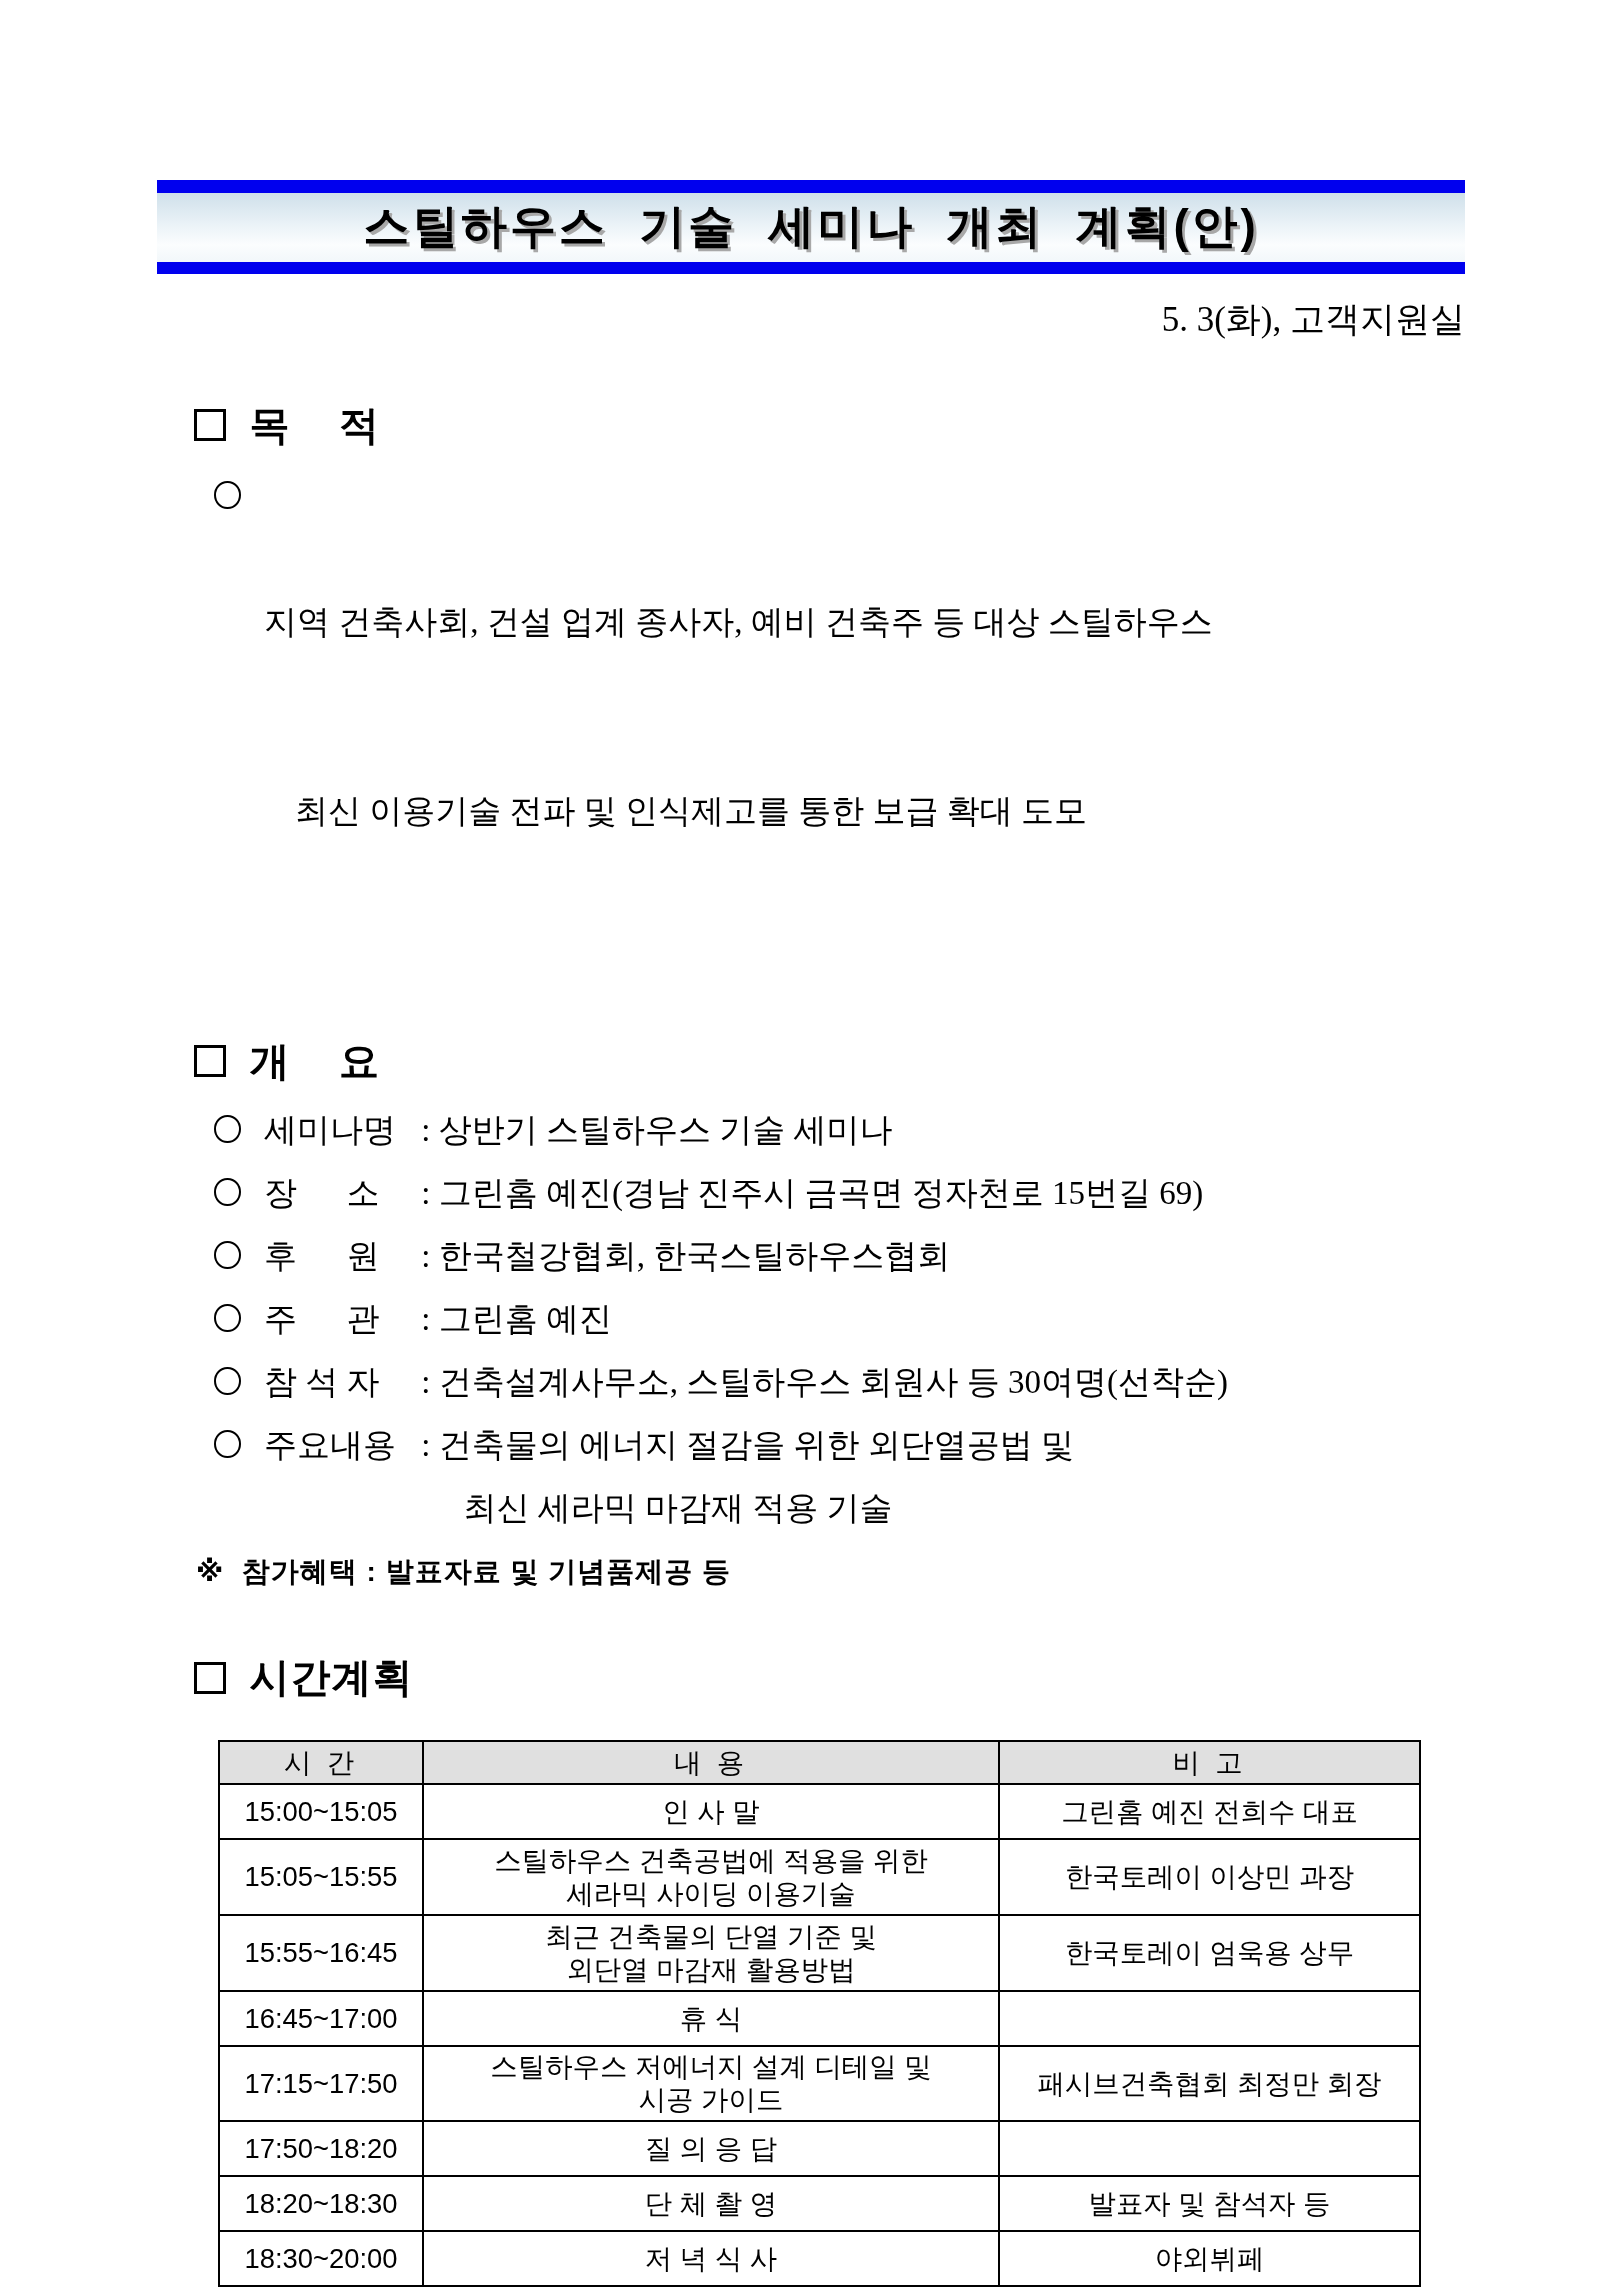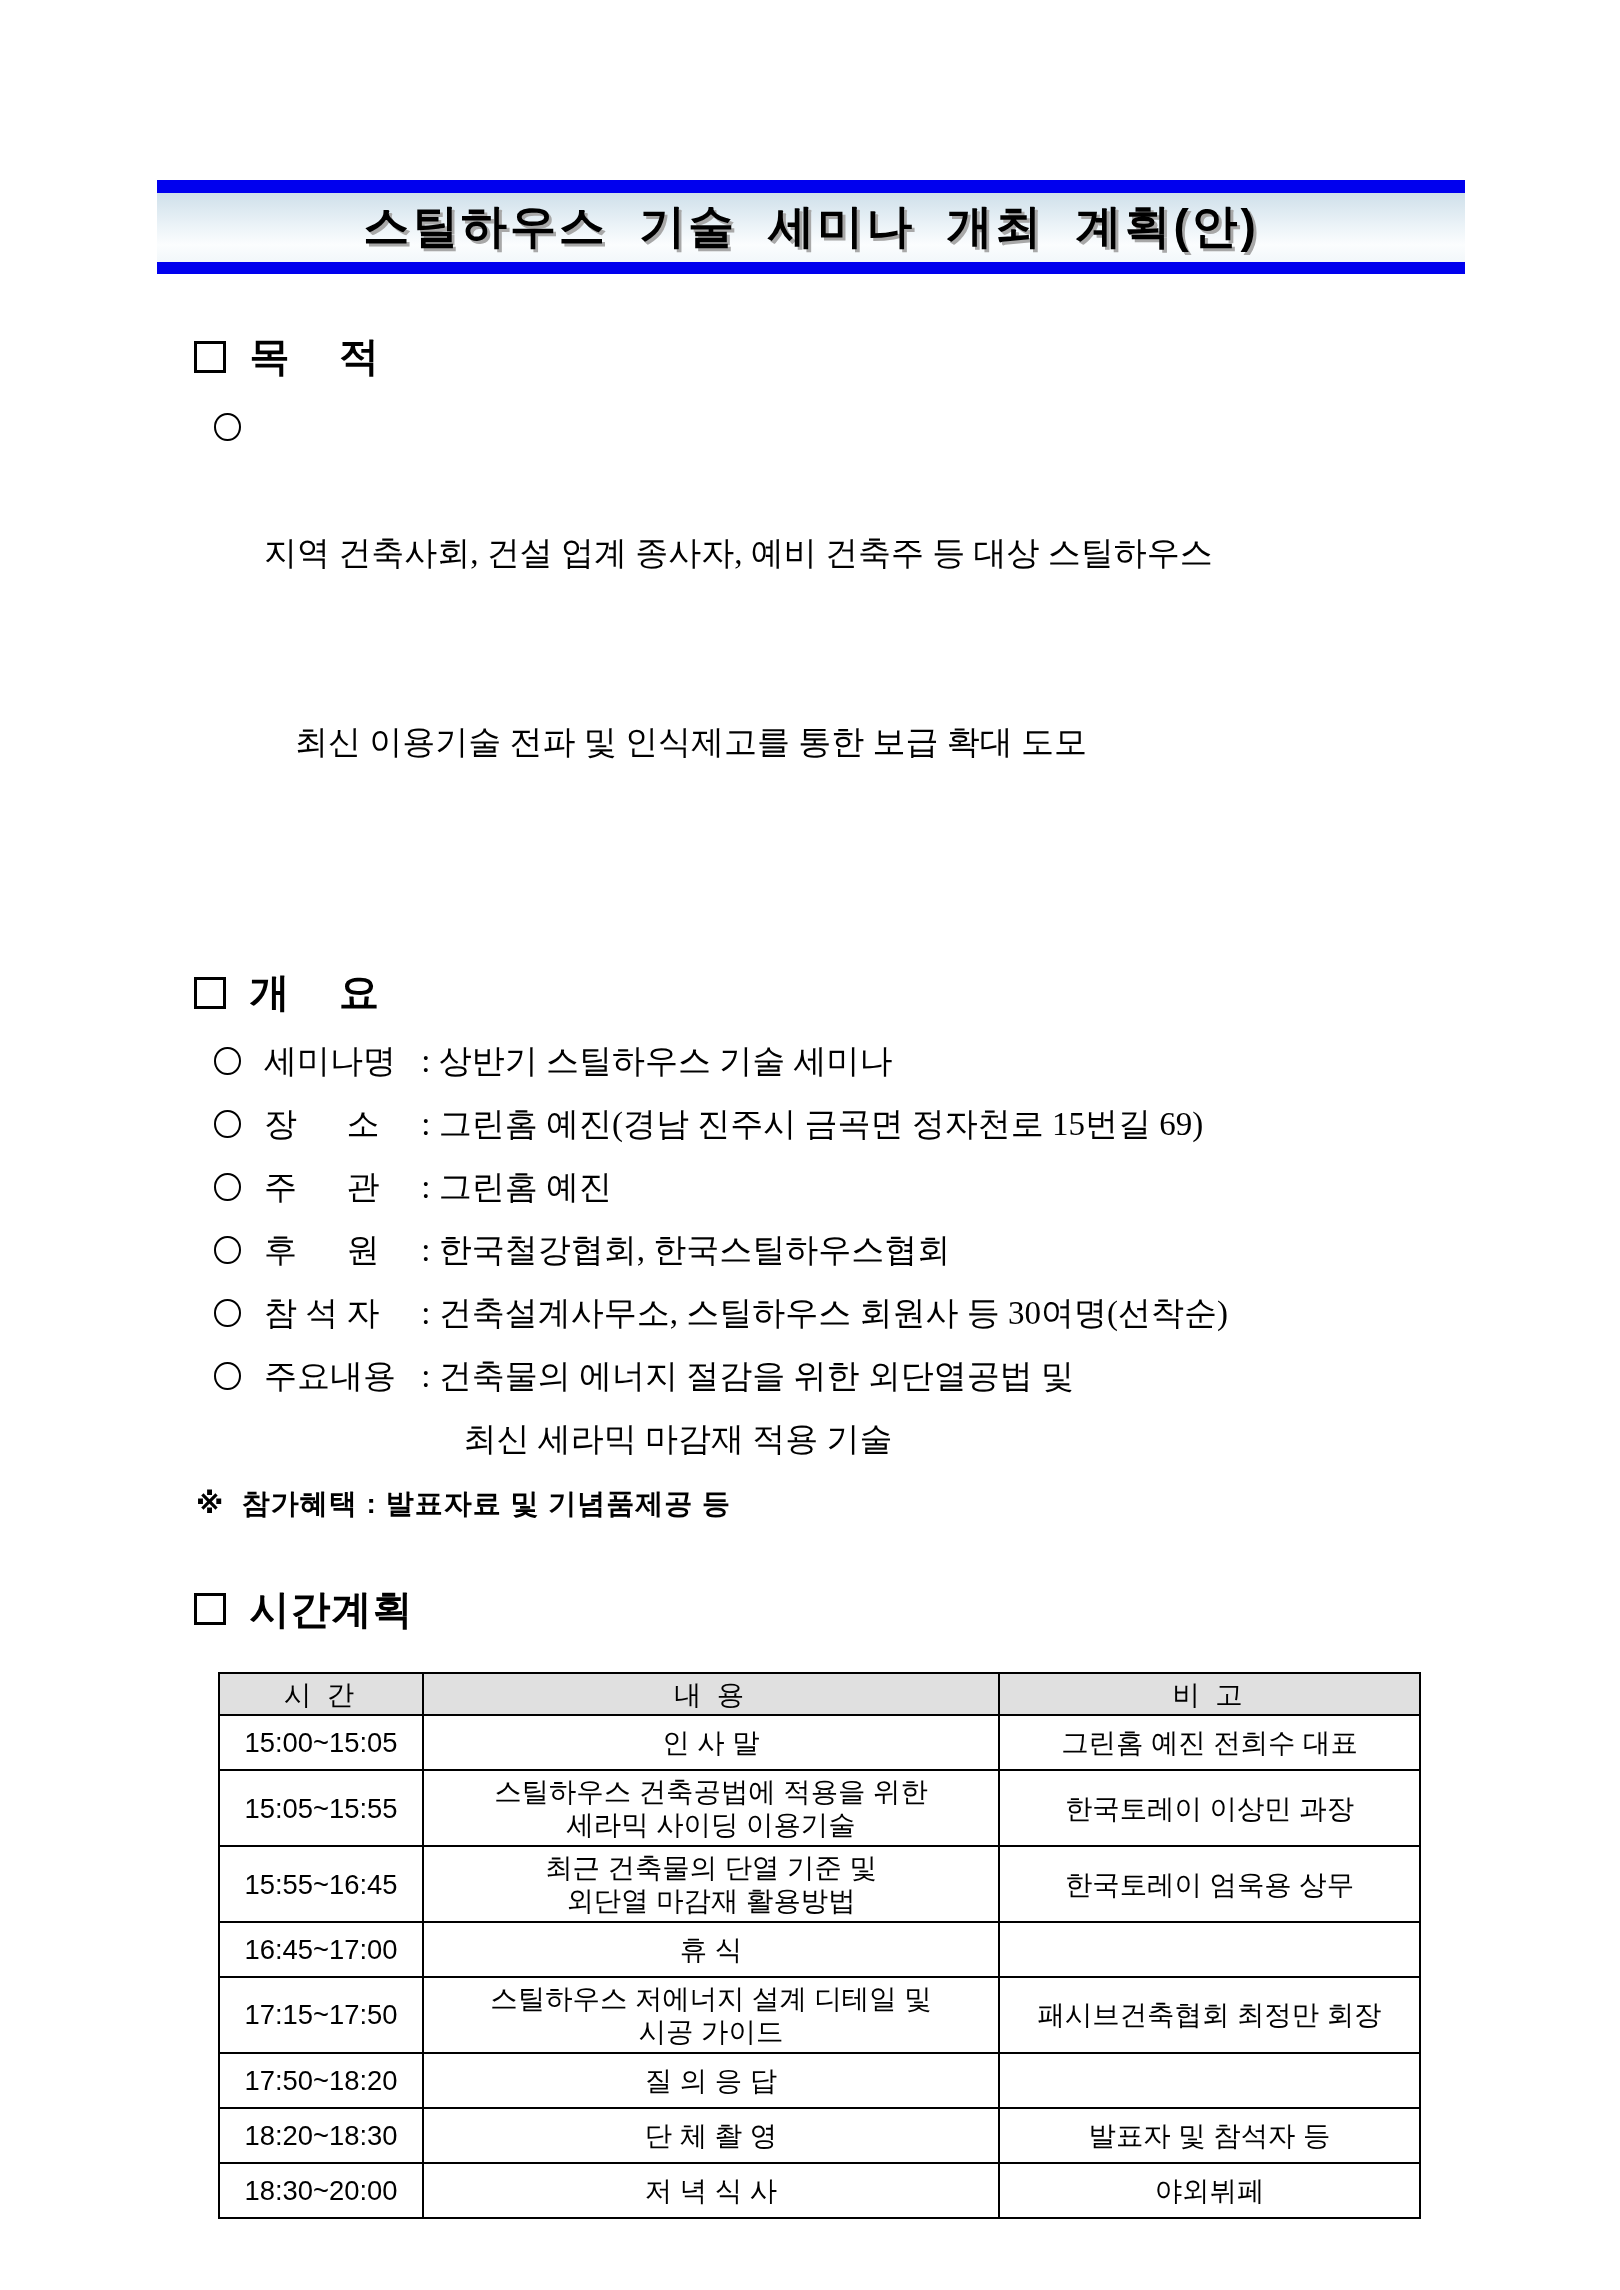--- a/index.html
+++ b/index.html
@@ -151,20 +151,21 @@
 <div class="content">
 
   <div class="banner">
     <div class="bar"></div>
     <div class="band">
       <div class="title">스틸하우스 기술 세미나 개최 계획(안)</div>
     </div>
     <div class="bar"></div>
   </div>
 
+  <div class="subtitle">5. 3(화), 고객지원실</div>
 
   <div class="sec-heading gap-purpose">
     <span class="sq-icon"></span>
     <span class="h-label">목    적</span>
   </div>
   <div class="bullet-row purpose-body">
     <span class="circ-icon"></span>
     <div class="bullet-text">
       <div>지역 건축사회, 건설 업계 종사자, 예비 건축주 등 대상 스틸하우스</div>
       <div class="purpose-line2">최신 이용기술 전파 및 인식제고를 통한 보급 확대 도모</div>
@@ -183,26 +184,26 @@
     </div>
 
 
     <div class="bullet-row">
       <span class="circ-icon"></span>
       <div><span class="ov-label">장      소</span><span class="ov-sep"> : </span><span class="ov-value">그린홈 예진(경남 진주시 금곡면 정자천로 15번길 69)</span></div>
     </div>
 
     <div class="bullet-row">
       <span class="circ-icon"></span>
+      <div><span class="ov-label">후      원</span><span class="ov-sep"> : </span><span class="ov-value">한국철강협회, 한국스틸하우스협회</span></div>
+    </div>
+
+    <div class="bullet-row">
+      <span class="circ-icon"></span>
       <div><span class="ov-label">주      관</span><span class="ov-sep"> : </span><span class="ov-value">그린홈 예진</span></div>
-    </div>
-
-    <div class="bullet-row">
-      <span class="circ-icon"></span>
-      <div><span class="ov-label">후      원</span><span class="ov-sep"> : </span><span class="ov-value">한국철강협회, 한국스틸하우스협회</span></div>
     </div>
 
     <div class="bullet-row">
       <span class="circ-icon"></span>
       <div><span class="ov-label">참 석 자</span><span class="ov-sep"> : </span><span class="ov-value">건축설계사무소, 스틸하우스 회원사 등 30여명(선착순)</span></div>
     </div>
 
     <div class="bullet-row">
       <span class="circ-icon"></span>
       <div><span class="ov-label">주요내용</span><span class="ov-sep"> : </span><span class="ov-value">건축물의 에너지 절감을 위한 외단열공법 및

